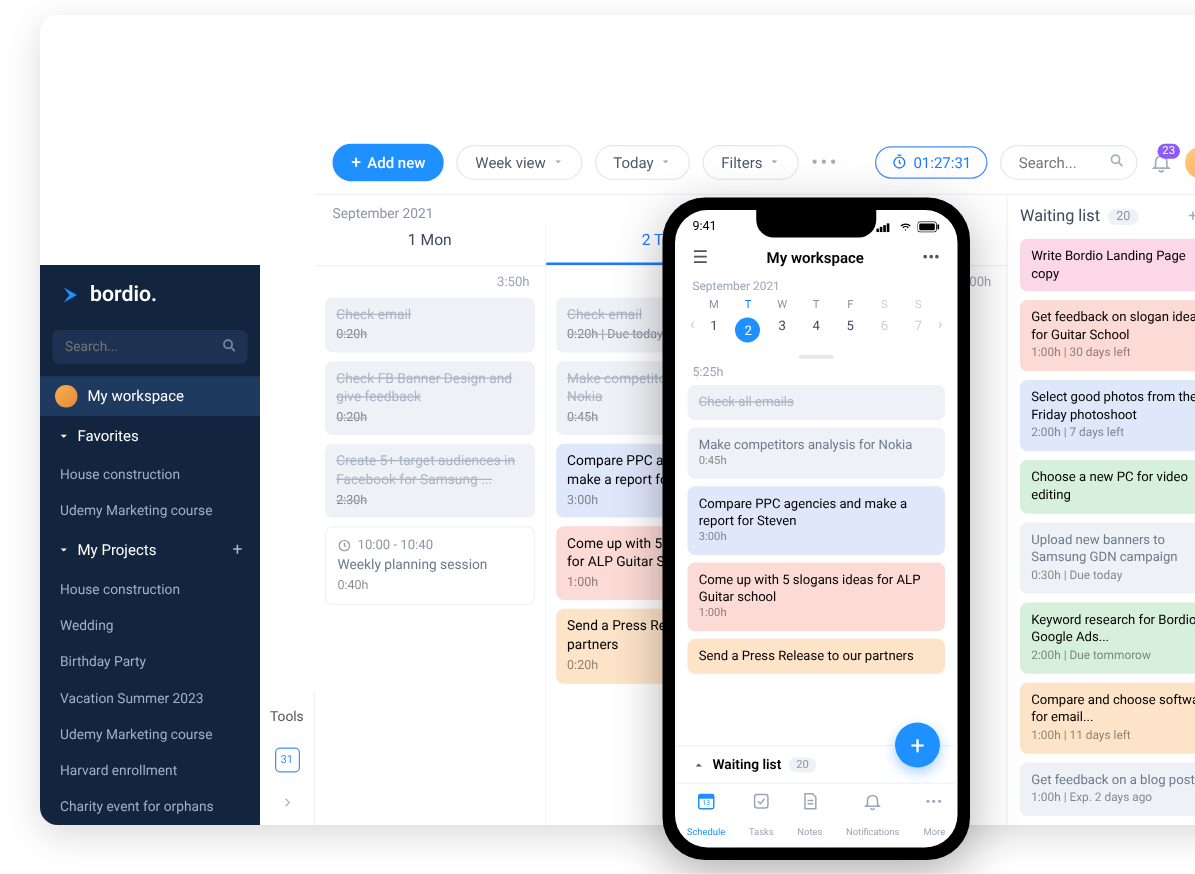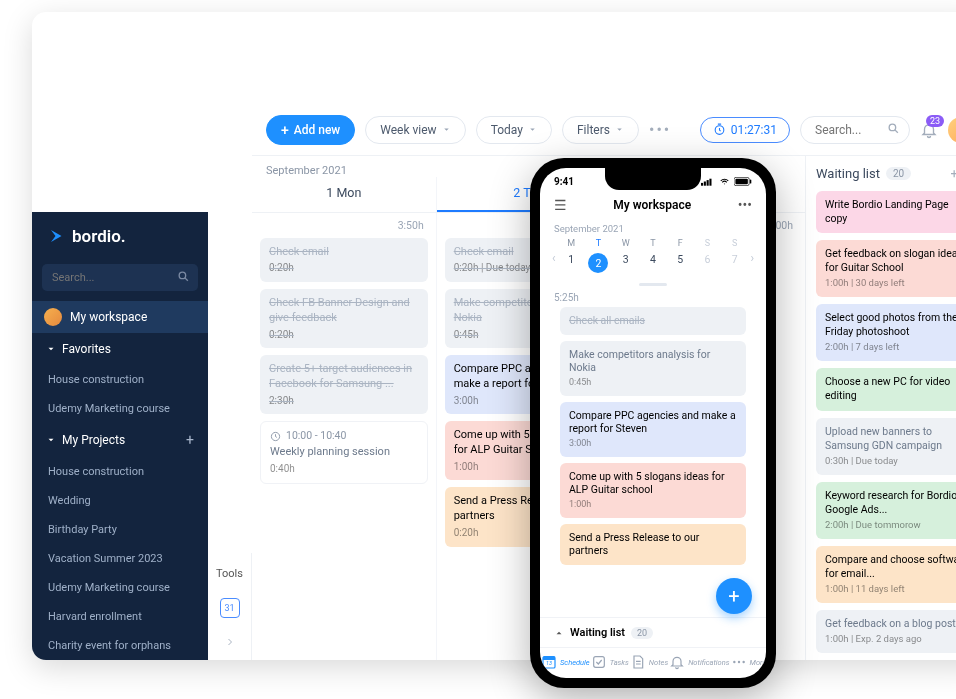--- a/index.html
+++ b/index.html
@@ -64,45 +64,45 @@
 .waiting-head { display: flex; align-items: center; gap: 6px; font-size: 13px; color: #3c4a5e; padding-bottom: 10px; }
 .waiting-head .count { background: #eef1f5; color: #8b96a6; font-size: 10px; border-radius: 10px; padding: 1px 7px; }
 .waiting-head .actions { margin-left: auto; display:flex; gap:8px; color:#a3adbb; }
 .wtask { border-radius: 6px; padding: 7px 9px; font-size: 10.5px; margin-bottom: 7px; line-height: 1.35; }
 .wtask .meta { font-size: 9.5px; color: rgba(0,0,0,0.45); margin-top: 2px; }
 
 
 .phone { position: absolute; left: 530px; top: 158px; width: 246px; height: 530px; background: #000; border-radius: 34px; padding: 10px; box-shadow: 0 12px 40px rgba(0,0,0,0.3); }
 .phone-screen { width: 100%; height: 100%; background: #fff; border-radius: 26px; overflow: hidden; display: flex; flex-direction: column; position: relative; }
 .notch { position: absolute; top: 0; left: 50%; transform: translateX(-50%); width: 96px; height: 22px; background: #000; border-bottom-left-radius: 14px; border-bottom-right-radius: 14px; z-index: 5; }
-.status-bar { display: flex; justify-content: space-between; padding: 8px 14px 4px; font-size: 10px; font-weight: 700; text-align: center; }
+.status-bar { display: flex; justify-content: space-between; padding: 8px 14px 4px; font-size: 10px; font-weight: 400; text-align: center; }
 .status-bar .right { display: flex; gap: 3px; align-items: center; }
 .ph-header { display: flex; align-items: center; justify-content: space-between; padding: 6px 14px; }
 .ph-header .title { font-size: 12px; font-weight: 600; }
 .ph-header .ham, .ph-header .dots { color: #555; font-size: 14px; }
 .ph-month { font-size: 9.5px; color: #9aa5b5; padding: 4px 14px 2px; }
 .ph-week { display: flex; align-items: center; padding: 0 10px; }
 .ph-grid { flex: 1; display: grid; grid-template-columns: repeat(7,1fr); text-align: center; }
 .ph-arrow { color: #c2cad6; font-size: 12px; padding: 0 2px; }
 .ph-dow { font-size: 9px; color: #8b96a6; padding: 2px 0; }
 .ph-dow.active { color: #1e7bff; }
 .ph-dow.wknd { color: #c8cfda; }
 .ph-date { font-size: 10.5px; color: #3c4a5e; padding: 3px 0 6px; }
 .ph-date.active span { background: #1e90ff; color: #fff; border-radius: 50%; width: 20px; height: 20px; display: inline-flex; align-items:center; justify-content:center; }
 .ph-date.wknd { color: #c8cfda; }
 .ph-drag { width: 28px; height: 3px; background: #e3e8ef; border-radius: 2px; margin: 4px auto 6px; }
 .ph-hours { text-align: left; font-size: 10px; color: #9aa5b5; padding: 0 14px 4px; }
-.ph-tasks { padding: 0 20px; flex: 1; overflow: hidden; }
+.ph-tasks { padding: 0 10px; flex: 1; overflow: hidden; }
 .ph-task { border-radius: 6px; padding: 7px 9px; font-size: 10.5px; margin-bottom: 6px; line-height: 1.3; }
 .ph-task .meta { font-size: 9px; color: rgba(0,0,0,0.45); margin-top: 2px; }
 .ph-wait { display: flex; align-items: center; gap: 6px; padding: 8px 14px; font-size: 11px; border-top: 1px solid #f0f2f6; }
 .ph-wait .count { background: #eef1f5; color: #8b96a6; font-size: 9px; border-radius: 10px; padding: 1px 6px; }
 .fab { position: absolute; right: 14px; bottom: 64px; width: 36px; height: 36px; border-radius: 50%; background: #1e90ff; color: #fff; display:flex; align-items:center; justify-content:center; font-size: 20px; box-shadow: 0 4px 10px rgba(30,144,255,0.4); }
 .ph-tabs { display: flex; justify-content: space-around; padding: 6px 0 8px; border-top: 1px solid #f0f2f6; }
-.ph-tab { display: flex; align-items: center; gap: 2px; font-size: 7.5px; color: #9aa5b5; font-style: italic; }
+.ph-tab { display: flex; flex-direction: column; align-items: center; gap: 12px; font-size: 7.5px; color: #9aa5b5; }
 .ph-tab.active { color: #1e90ff; }
 .ph-tab .ticon { width: 18px; height: 16px; display:flex; align-items:center; justify-content:center; }
 svg { display: block; }
 </style>
 </head>
 <body>
 
 <div class="app">
 
   <div class="sidebar">

